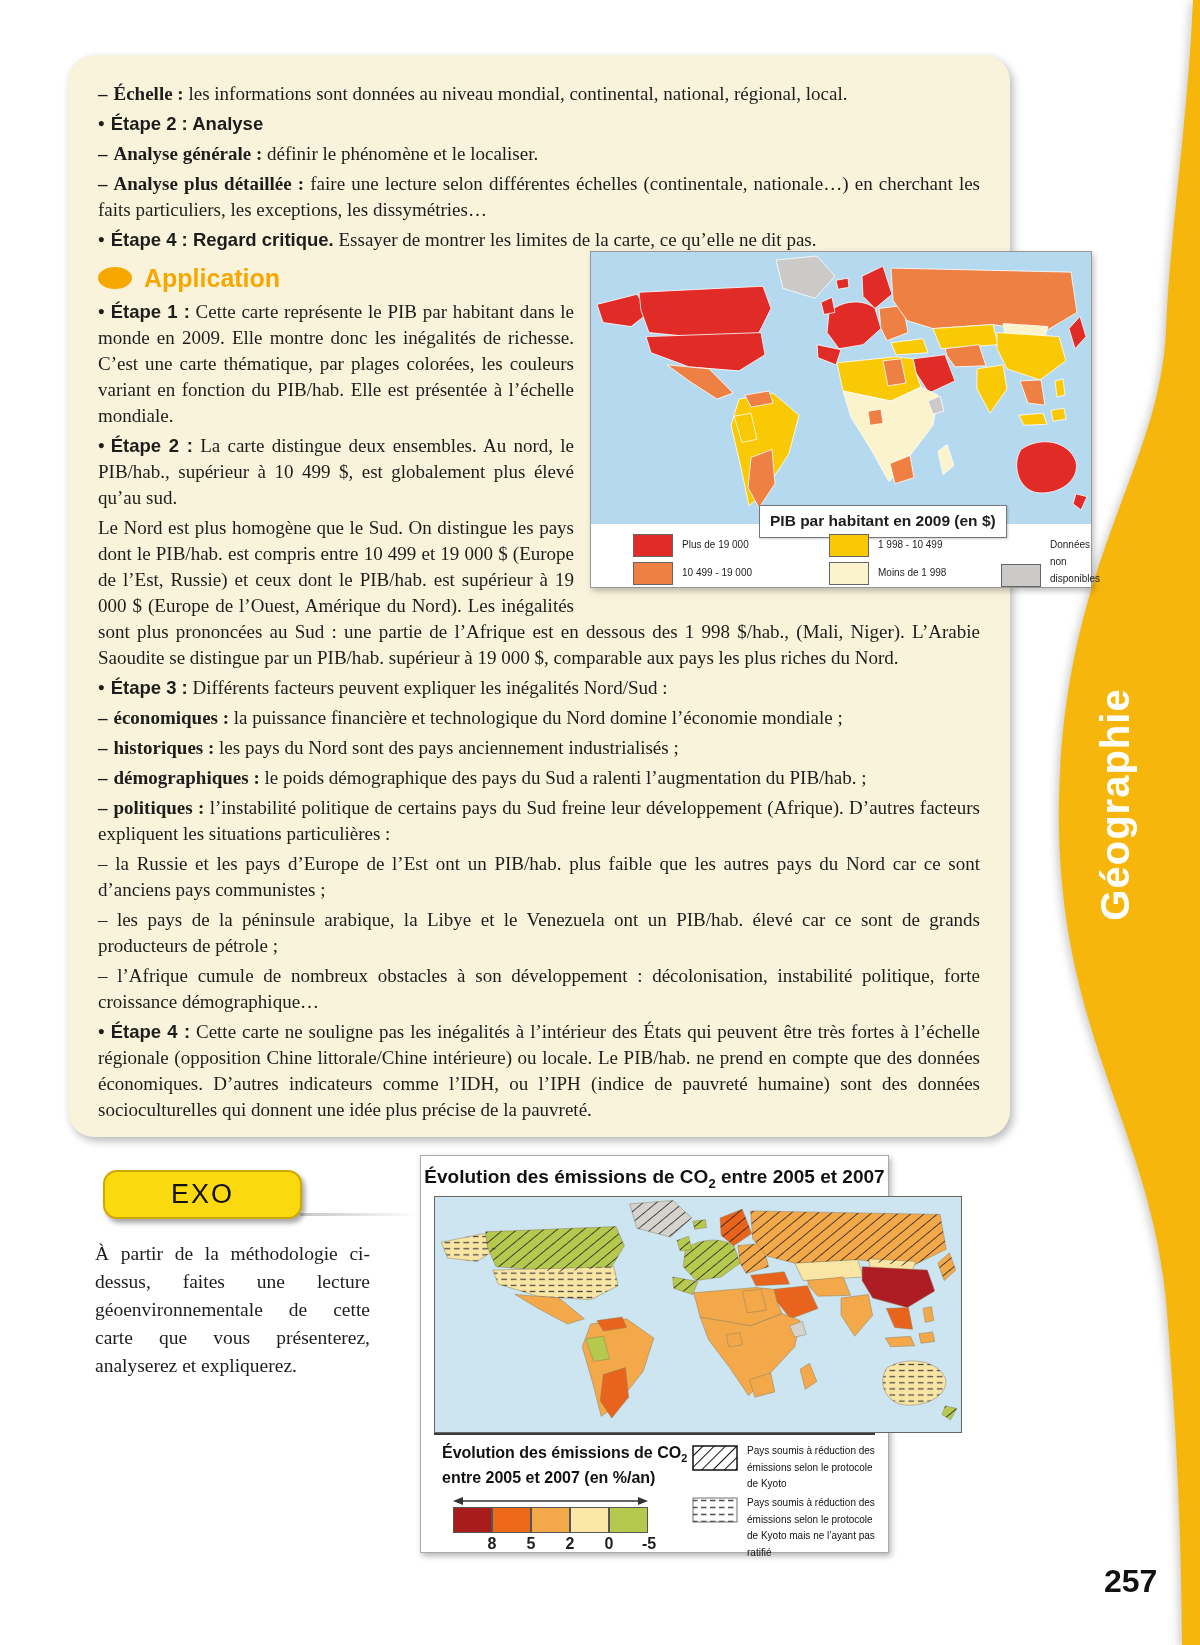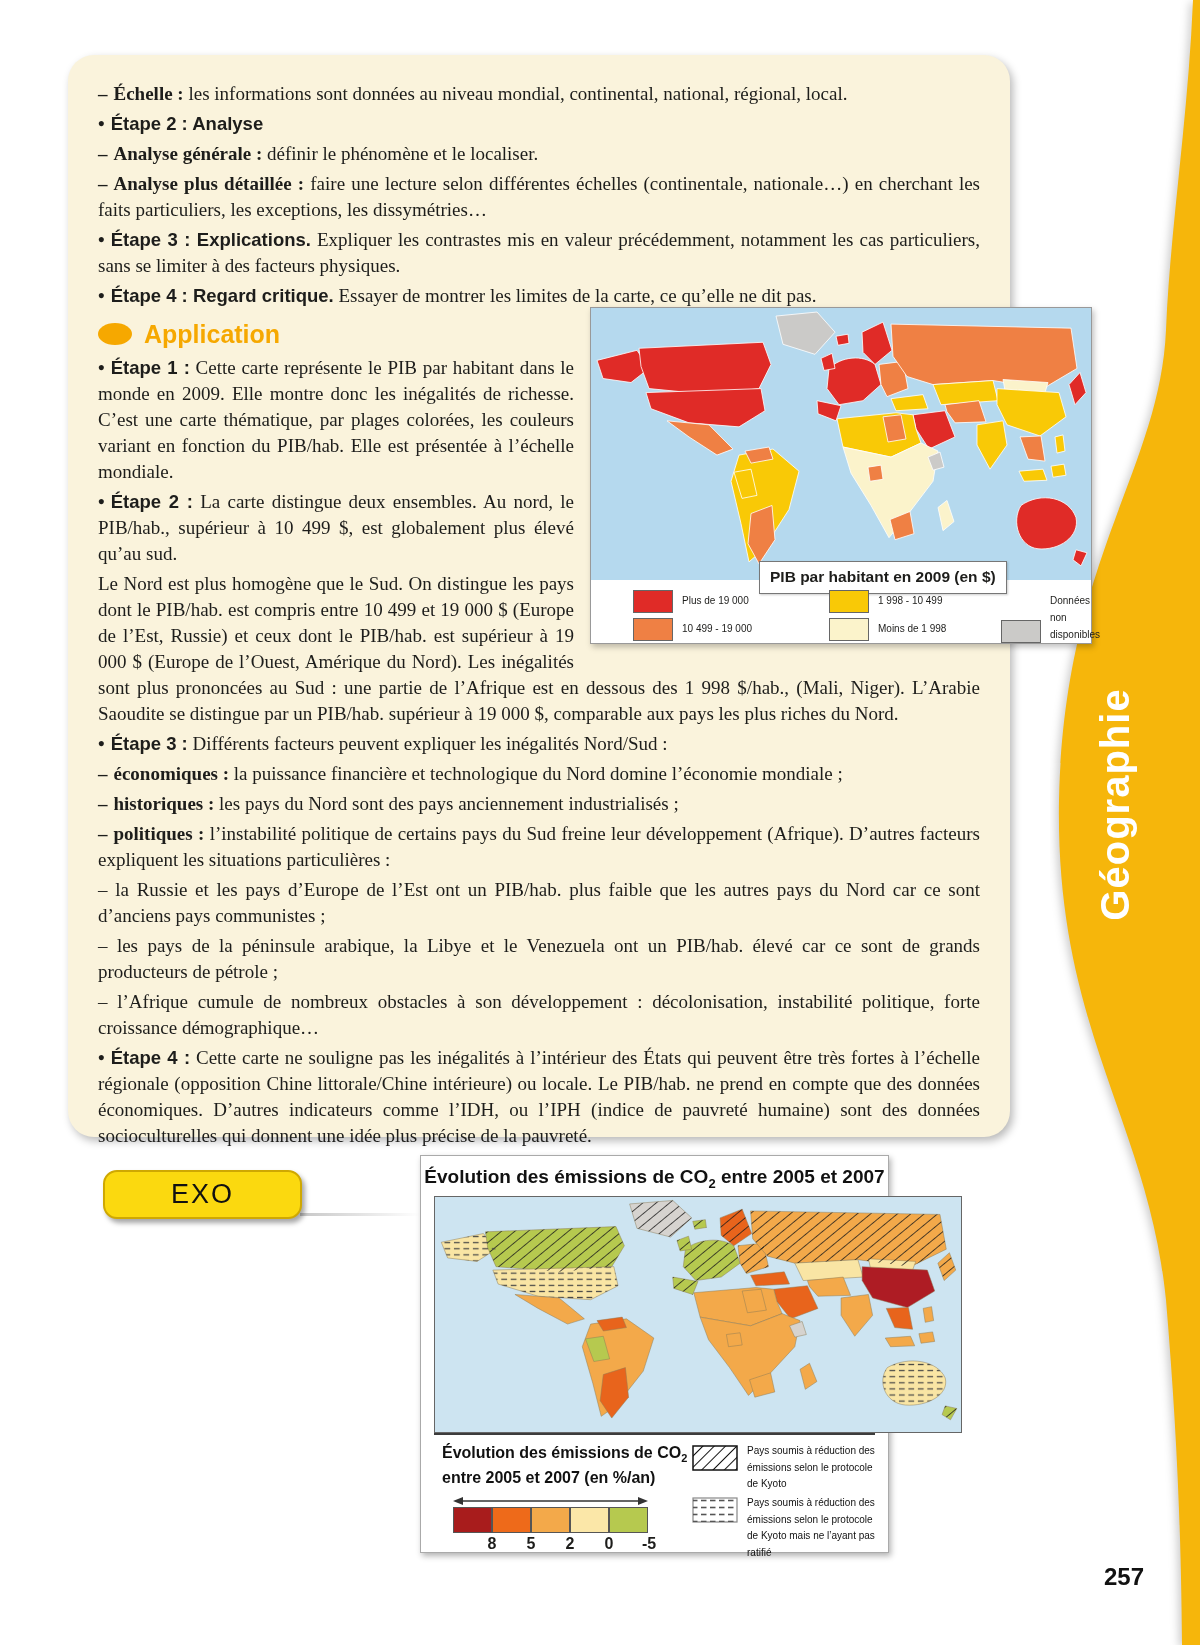--- a/index.html
+++ b/index.html
@@ -77,21 +77,21 @@
   .rp1{background:var(--ramp1);} .rp2{background:var(--ramp2);} .rp3{background:var(--ramp3);}
   .rp4{background:var(--ramp4);} .rp5{background:var(--ramp5);}
   .ticks{position:absolute;left:19px;top:100px;width:234px;height:18px;font-weight:bold;font-size:16px;}
   .ticks b{position:absolute;transform:translateX(-50%);font-weight:bold;}
   .t0{left:39px;} .t1{left:78px;} .t2{left:117px;} .t3{left:156px;} .t4{left:196px;}
   .kyo{position:absolute;left:258px;display:flex;font-size:10px;line-height:16.5px;color:#111;}
   .kyo svg{flex:0 0 auto;margin-right:9px;margin-top:2px;}
   .kyo1{top:8px;} .kyo2{top:60px;}
 
   .page-num{position:absolute;left:1104px;top:1563px;font-family:"Liberation Sans",sans-serif;
-        font-weight:bold;font-size:24px;color:#111;}
+        font-weight:bold;font-size:32px;color:#111;}
 </style>
 </head>
 <body>
 
 <svg width="0" height="0" style="position:absolute" aria-hidden="true">
   <defs>
     <path id="ct-gl" d="M185,8 L226,4 L244,24 L224,46 L192,36 Z"></path>
     <path id="ct-ak" d="M6,52 L46,42 L58,60 L40,74 L12,70 Z"></path>
     <path id="ct-ca" d="M48,40 L172,34 L180,56 L168,80 L120,86 L58,80 L50,58 Z"></path>
     <path id="ct-us" d="M55,84 L170,80 L174,102 L148,118 L98,114 L60,100 Z"></path>
@@ -144,23 +144,20 @@
       <span class="blt">–</span><span class="b">Échelle :</span>
       <span>les informations sont données au niveau mondial, continental, national, régional, local.</span></p>
     <p class="head-item">
       <span class="blt">•</span><span class="sansb">Étape 2 : Analyse</span></p>
     <p>
       <span class="blt">–</span><span class="b">Analyse générale :</span>
       <span>définir le phénomène et le localiser.</span></p>
     <p>
       <span class="blt">–</span><span class="b">Analyse plus détaillée :</span>
       <span>faire une lecture selon différentes échelles (continentale, nationale…) en cherchant les faits particuliers, les exceptions, les dissymétries…</span></p>
-    <p class="head-item">
-      <span class="blt">•</span><span class="sansb">Étape 3 : Explications.</span>
-      <span>Expliquer les contrastes mis en valeur précédemment, notamment les cas particuliers, sans se limiter à des facteurs physiques.</span></p>
     <p class="head-item">
       <span class="blt">•</span><span class="sansb">Étape 4 : Regard critique.</span>
       <span>Essayer de montrer les limites de la carte, ce qu’elle ne dit pas.</span></p>
 
     <div class="map1">
       <svg id="m1svg" class="map1-canvas" viewBox="0 0 500 270" preserveAspectRatio="none">
         <rect x="0" y="0" width="500" height="270" fill="var(--m1-sea)"></rect>
         <use href="#ct-gl" class="g1"></use>
           <use href="#ct-ak" class="r1"></use>
           <use href="#ct-ca" class="r1"></use>
@@ -239,33 +236,37 @@
     <p class="head-item">
       <span class="blt">•</span><span class="sansb">Étape 3 :</span>
       <span>Différents facteurs peuvent expliquer les inégalités Nord/Sud :</span></p>
     <p>
       <span class="blt">–</span><span class="b">économiques :</span>
       <span>la puissance financière et technologique du Nord domine l’économie mondiale ;</span></p>
     <p>
       <span class="blt">–</span><span class="b">historiques :</span>
       <span>les pays du Nord sont des pays anciennement industrialisés ;</span></p>
     <p>
+      <span class="blt">–</span><span class="b">démographiques :</span>
+      <span>le poids démographique des pays du Sud a ralenti l’augmentation du PIB/hab. ;</span></p>
+    <p>
       <span class="blt">–</span><span class="b">politiques :</span>
       <span>l’instabilité politique de certains pays du Sud freine leur développement (Afrique). D’autres facteurs expliquent les situations particulières :</span></p>
     <p>– la Russie et les pays d’Europe de l’Est ont un PIB/hab. plus faible que les autres pays du Nord car ce sont d’anciens pays communistes ;</p>
     <p>– les pays de la péninsule arabique, la Libye et le Venezuela ont un PIB/hab. élevé car ce sont de grands producteurs de pétrole ;</p>
     <p>– l’Afrique cumule de nombreux obstacles à son développement : décolonisation, instabilité politique, forte croissance démographique…</p>
 
     <p class="head-item">
       <span class="blt">•</span><span class="sansb">Étape 4 :</span>
       <span>Cette carte ne souligne pas les inégalités à l’intérieur des États qui peuvent être très fortes à l’échelle régionale (opposition Chine littorale/Chine intérieure) ou locale. Le PIB/hab. ne prend en compte que des données économiques. D’autres indicateurs comme l’IDH, ou l’IPH (indice de pauvreté humaine) sont des données socioculturelles qui donnent une idée plus précise de la pauvreté.</span></p>
   </div>
 
   <div class="exo">EXO</div>
   <div class="exo-shelf"></div>
+  <div class="exercise">À partir de la méthodologie ci-dessus, faites une lecture géoenvironnementale de cette carte que vous présenterez, analyserez et expliquerez.</div>
 
   <div class="map2">
     <div class="map2-title">
       <span>Évolution des émissions de CO</span><sub>2</sub><span> entre 2005 et 2007</span>
     </div>
     <svg id="m2svg" class="map2-canvas" viewBox="0 0 500 270" preserveAspectRatio="none">
       <defs>
         <pattern id="diag2" patternUnits="userSpaceOnUse" width="9" height="9" patternTransform="rotate(45)">
           <line x1="0" y1="0" x2="0" y2="9" stroke="#1a1a1a" stroke-width="1.6"></line>
         </pattern>

